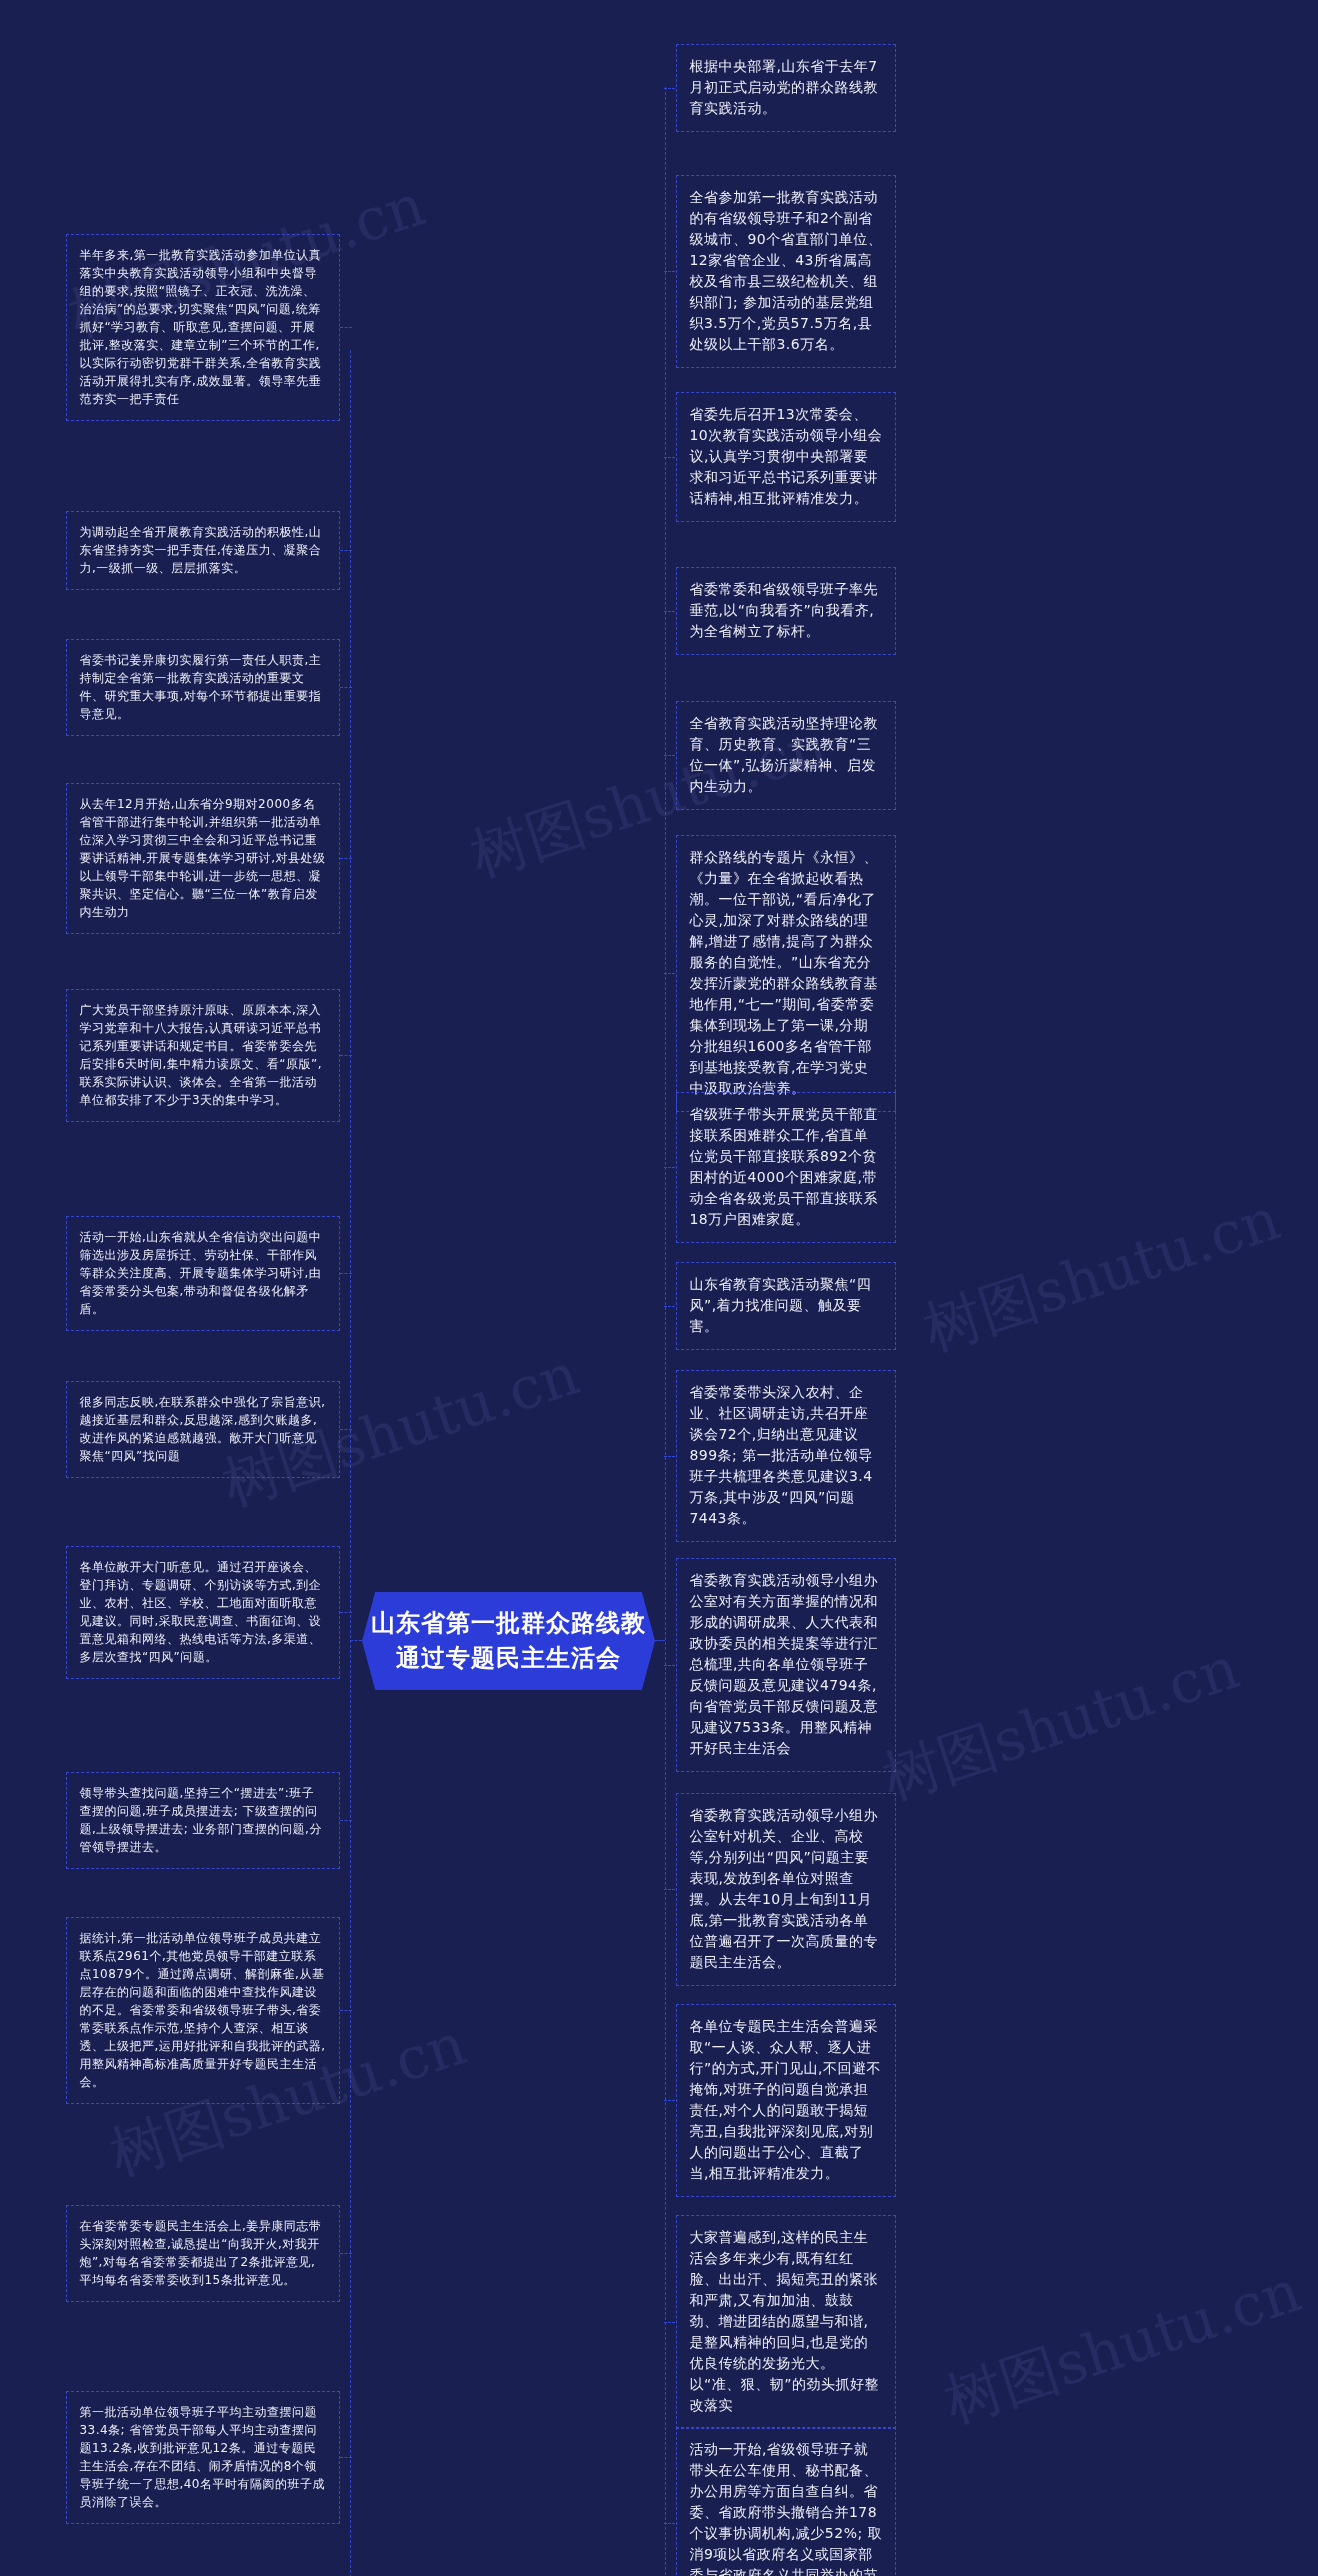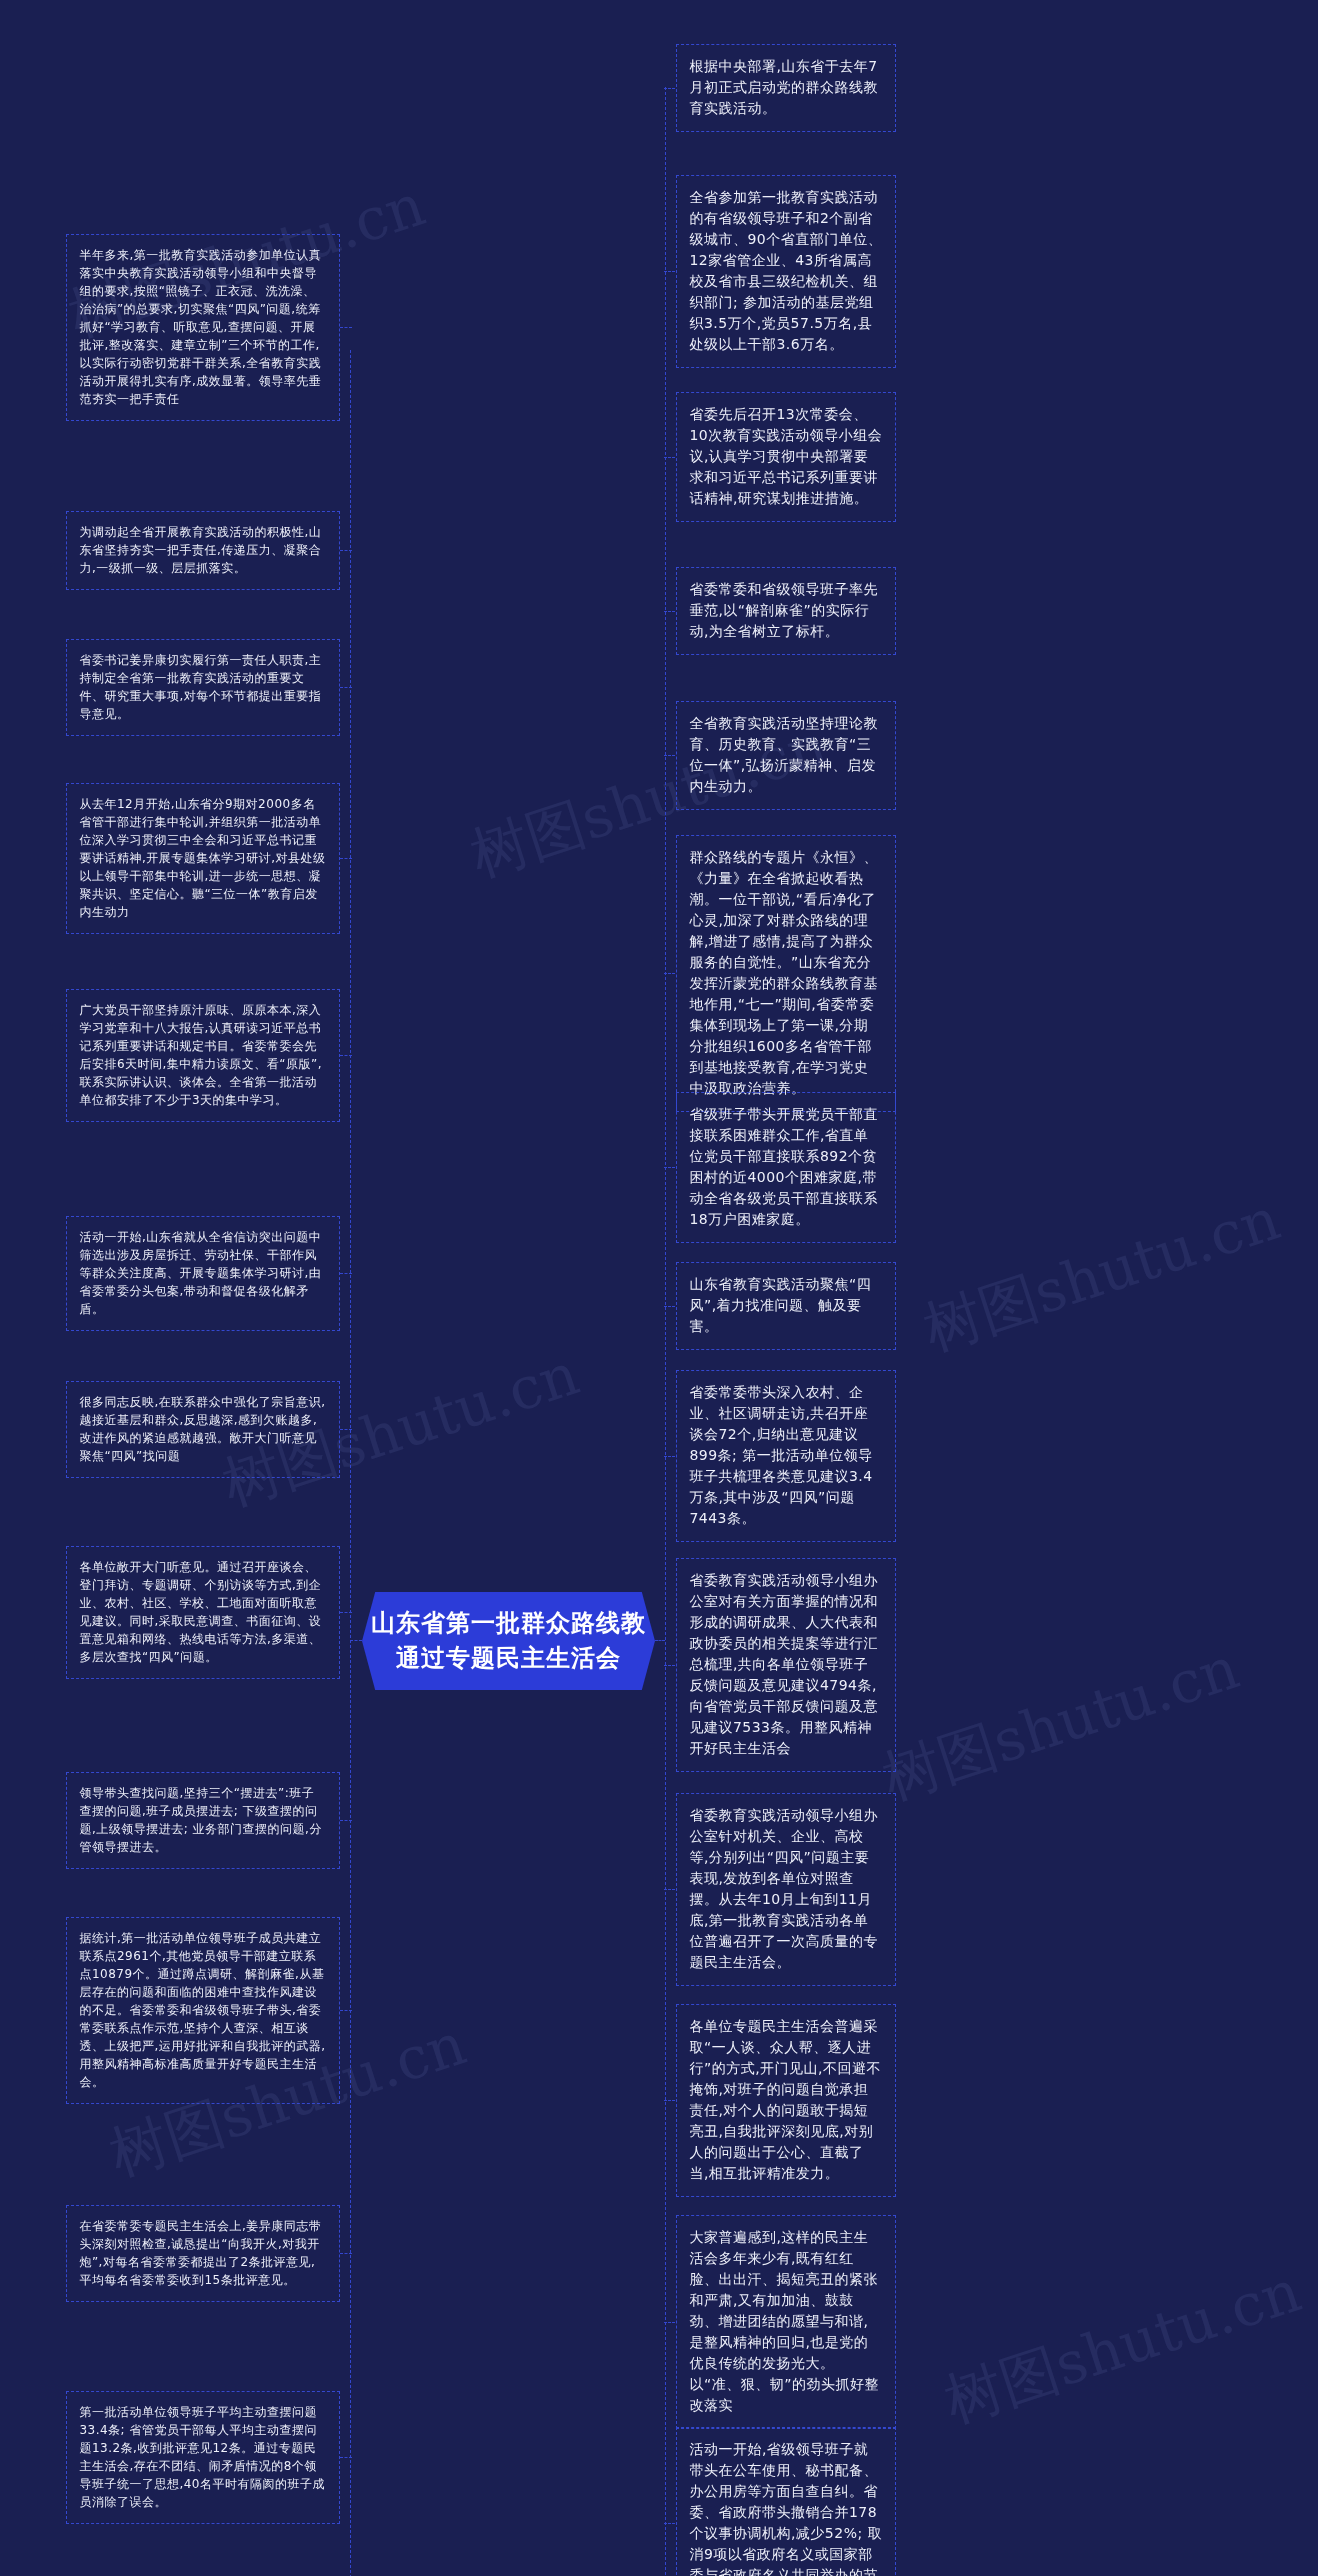--- a/index.html
+++ b/index.html
@@ -62,22 +62,22 @@
     <div class="node" style="top:1772px">领导带头查找问题,坚持三个“摆进去”:班子查摆的问题,班子成员摆进去; 下级查摆的问题,上级领导摆进去; 业务部门查摆的问题,分管领导摆进去。</div>
     <div class="node" style="top:1917px">据统计,第一批活动单位领导班子成员共建立联系点2961个,其他党员领导干部建立联系点10879个。通过蹲点调研、解剖麻雀,从基层存在的问题和面临的困难中查找作风建设的不足。省委常委和省级领导班子带头,省委常委联系点作示范,坚持个人查深、相互谈透、上级把严,运用好批评和自我批评的武器,用整风精神高标准高质量开好专题民主生活会。</div>
     <div class="node" style="top:2205px">在省委常委专题民主生活会上,姜异康同志带头深刻对照检查,诚恳提出“向我开火,对我开炮”,对每名省委常委都提出了2条批评意见,平均每名省委常委收到15条批评意见。</div>
     <div class="node" style="top:2391px">第一批活动单位领导班子平均主动查摆问题33.4条; 省管党员干部每人平均主动查摆问题13.2条,收到批评意见12条。通过专题民主生活会,存在不团结、闹矛盾情况的8个领导班子统一了思想,40名平时有隔阂的班子成员消除了误会。</div>
 
   </div>
 
   <div class="col-mid">
     <div class="node" style="top:44px">根据中央部署,山东省于去年7月初正式启动党的群众路线教育实践活动。</div>
     <div class="node" style="top:175px">全省参加第一批教育实践活动的有省级领导班子和2个副省级城市、90个省直部门单位、12家省管企业、43所省属高校及省市县三级纪检机关、组织部门; 参加活动的基层党组织3.5万个,党员57.5万名,县处级以上干部3.6万名。</div>
-    <div class="node" style="top:392px">省委先后召开13次常委会、10次教育实践活动领导小组会议,认真学习贯彻中央部署要求和习近平总书记系列重要讲话精神,研究谋划推进措施。</div>
-    <div class="node" style="top:567px">省委常委和省级领导班子率先垂范,以“解剖麻雀”的实际行动,为全省树立了标杆。</div>
+    <div class="node" style="top:392px">省委先后召开13次常委会、10次教育实践活动领导小组会议,认真学习贯彻中央部署要求和习近平总书记系列重要讲话精神,相互批评精准发力。</div>
+    <div class="node" style="top:567px">省委常委和省级领导班子率先垂范,以“向我看齐”向我看齐,为全省树立了标杆。</div>
     <div class="node" style="top:701px">全省教育实践活动坚持理论教育、历史教育、实践教育“三位一体”,弘扬沂蒙精神、启发内生动力。</div>
     <div class="node" style="top:835px">群众路线的专题片《永恒》、《力量》在全省掀起收看热潮。一位干部说,“看后净化了心灵,加深了对群众路线的理解,增进了感情,提高了为群众服务的自觉性。”山东省充分发挥沂蒙党的群众路线教育基地作用,“七一”期间,省委常委集体到现场上了第一课,分期分批组织1600多名省管干部到基地接受教育,在学习党史中汲取政治营养。</div>
     <div class="node" style="top:1092px">省级班子带头开展党员干部直接联系困难群众工作,省直单位党员干部直接联系892个贫困村的近4000个困难家庭,带动全省各级党员干部直接联系18万户困难家庭。</div>
     <div class="node" style="top:1262px">山东省教育实践活动聚焦“四风”,着力找准问题、触及要害。</div>
     <div class="node" style="top:1370px">省委常委带头深入农村、企业、社区调研走访,共召开座谈会72个,归纳出意见建议899条; 第一批活动单位领导班子共梳理各类意见建议3.4万条,其中涉及“四风”问题7443条。</div>
     <div class="node" style="top:1558px">省委教育实践活动领导小组办公室对有关方面掌握的情况和形成的调研成果、人大代表和政协委员的相关提案等进行汇总梳理,共向各单位领导班子反馈问题及意见建议4794条,向省管党员干部反馈问题及意见建议7533条。用整风精神开好民主生活会</div>
     <div class="node" style="top:1793px">省委教育实践活动领导小组办公室针对机关、企业、高校等,分别列出“四风”问题主要表现,发放到各单位对照查摆。从去年10月上旬到11月底,第一批教育实践活动各单位普遍召开了一次高质量的专题民主生活会。</div>
     <div class="node" style="top:2004px">各单位专题民主生活会普遍采取“一人谈、众人帮、逐人进行”的方式,开门见山,不回避不掩饰,对班子的问题自觉承担责任,对个人的问题敢于揭短亮丑,自我批评深刻见底,对别人的问题出于公心、直截了当,相互批评精准发力。</div>
     <div class="node" style="top:2215px">大家普遍感到,这样的民主生活会多年来少有,既有红红脸、出出汗、揭短亮丑的紧张和严肃,又有加加油、鼓鼓劲、增进团结的愿望与和谐,是整风精神的回归,也是党的优良传统的发扬光大。以“准、狠、韧”的劲头抓好整改落实</div>
     <div class="node" style="top:2427px">活动一开始,省级领导班子就带头在公车使用、秘书配备、办公用房等方面自查自纠。省委、省政府带头撤销合并178个议事协调机构,减少52%; 取消9项以省政府名义或国家部委与省政府名义共同举办的节庆、论坛、展会等活动。</div>

